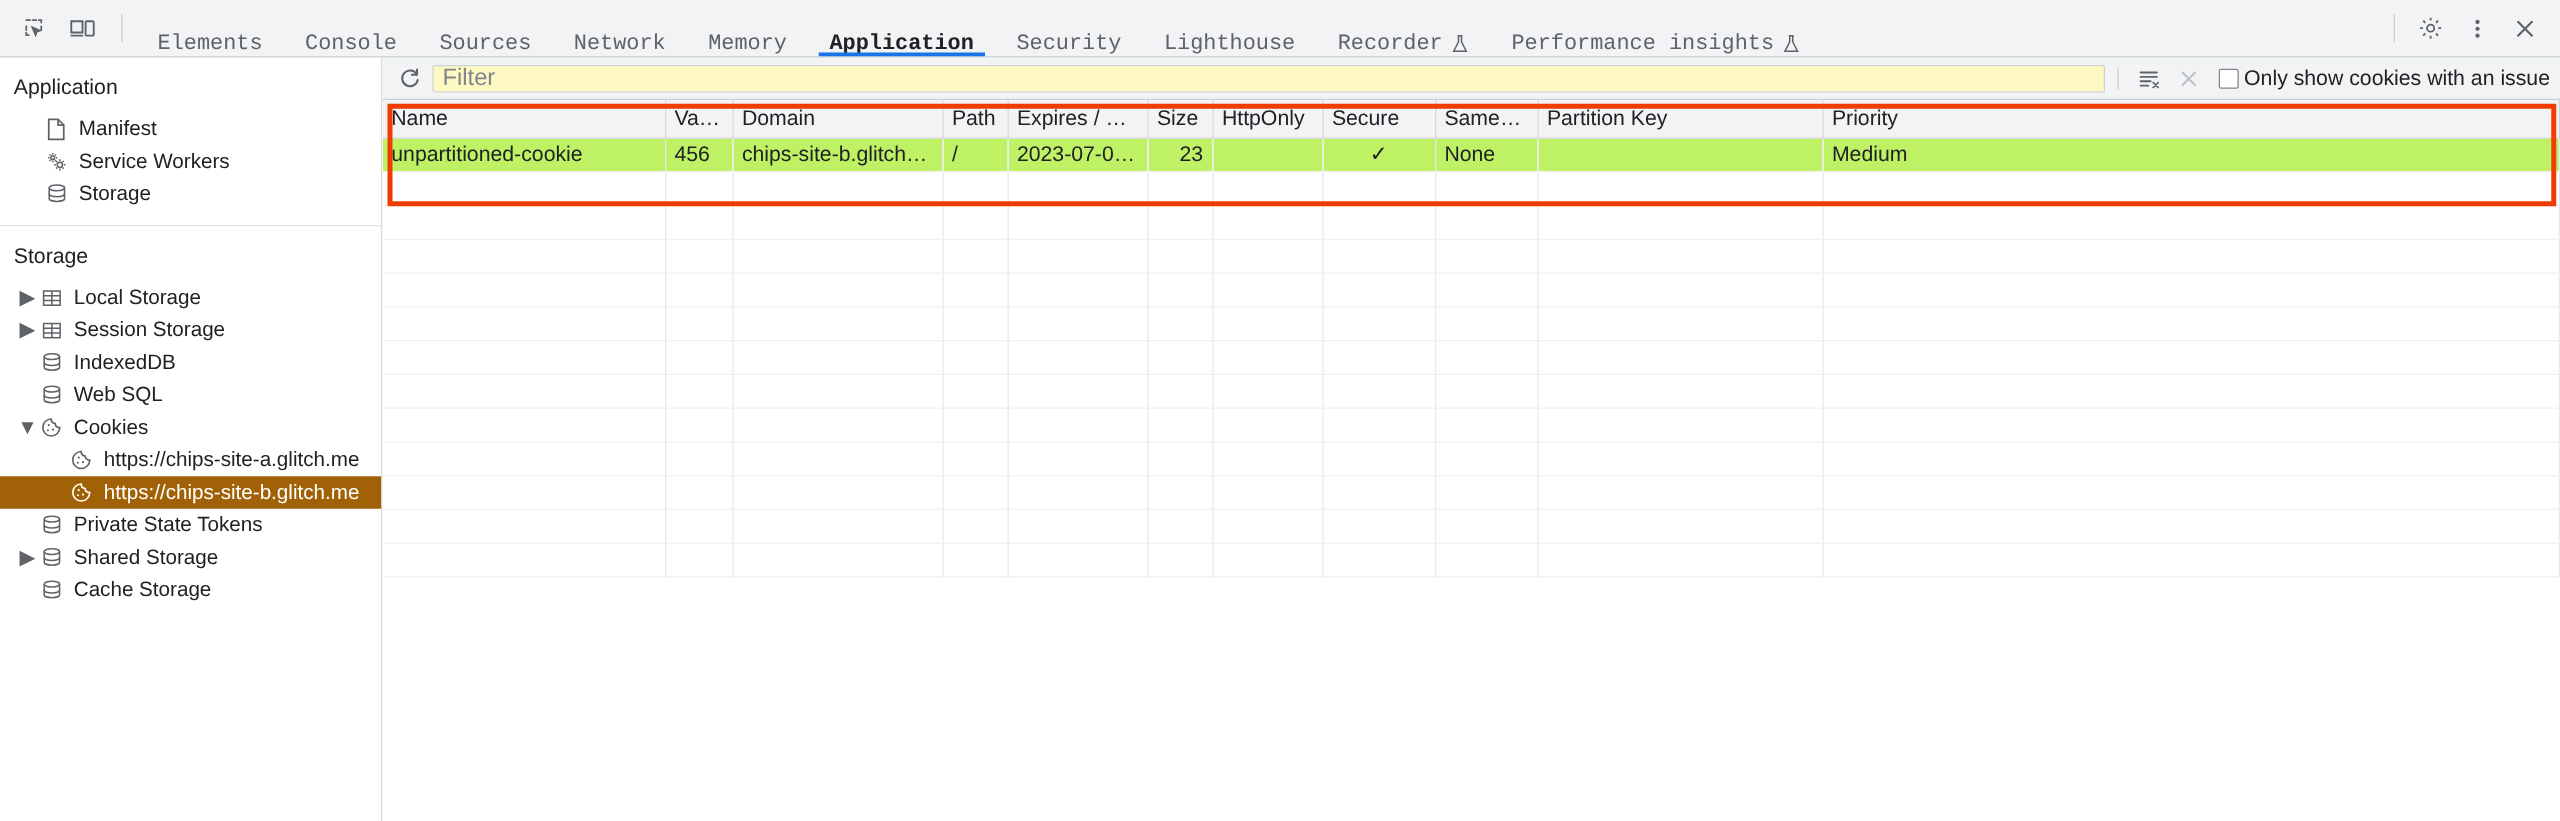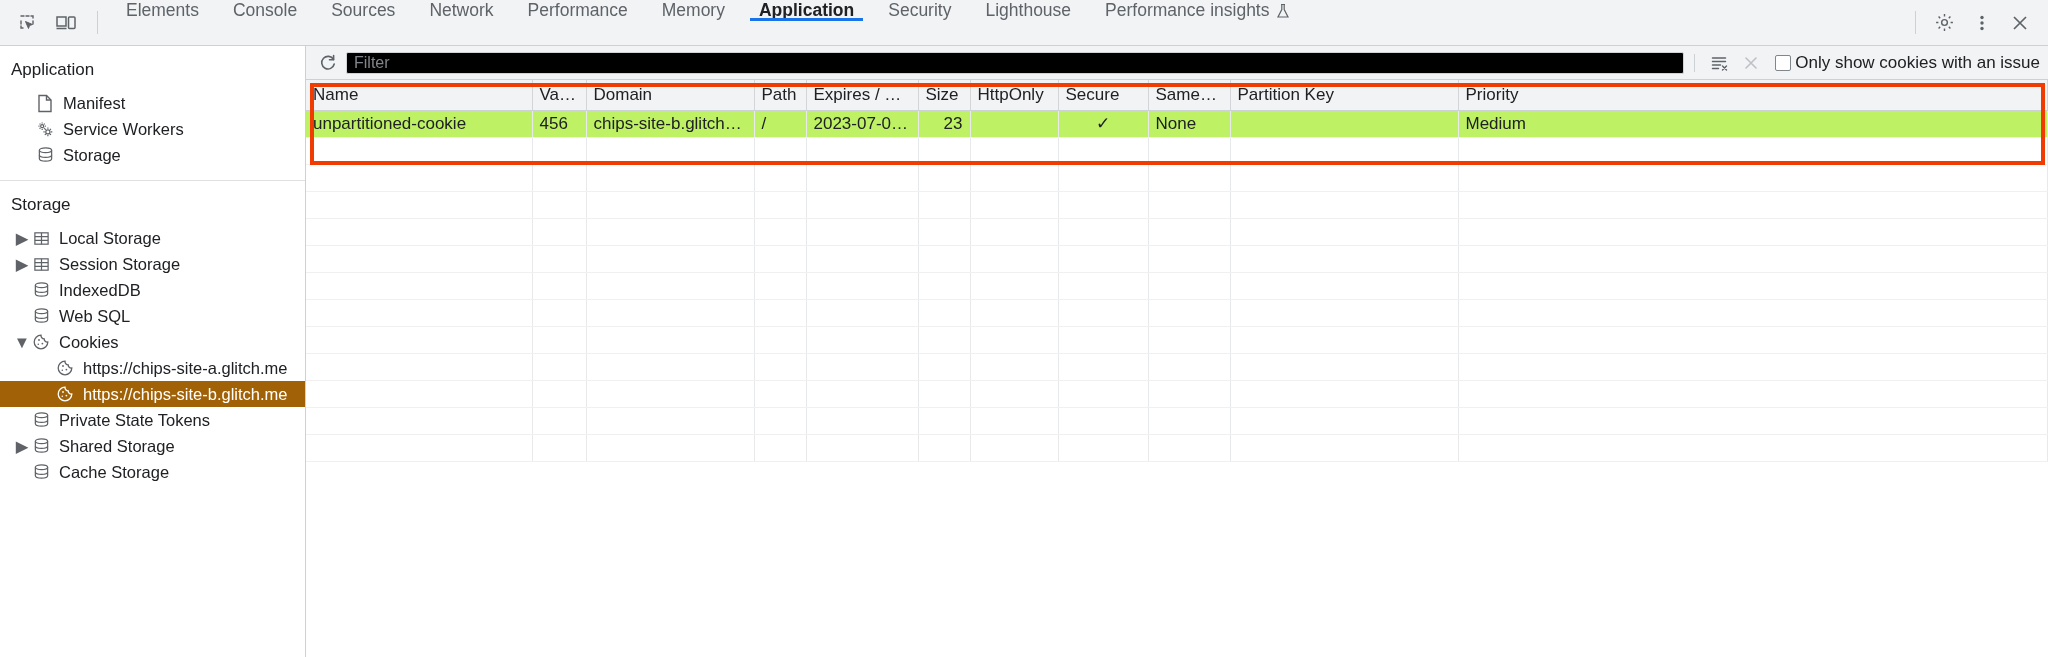--- a/index.html
+++ b/index.html
@@ -22,21 +22,21 @@
   .tb-left { display: flex; align-items: center; padding-left: 10px; gap: 2px; }
   .icon-btn {
     width: 36px; height: 34px;
     display: flex; align-items: center; justify-content: center;
     border-radius: 3px; color: #5f6368;
   }
   .tb-sep {
     width: 1px; background: #cdd1d4;
     margin: 11px 11px; align-self: stretch;
   }
-  .tabs { display: flex; align-items: flex-start; flex: 1; }
+  .tabs { display: flex; align-items: flex-end; flex: 1; font-family: Liberation Mono, monospace; }
   .tab {
     display: flex; align-items: center; gap: 7px;
     padding: 0 17px;
     font-size: 17.5px; color: #5f6368;
     position: relative; white-space: nowrap;
   }
   .tab.active { color: #202124; font-weight: bold; }
   .tab.active::after {
     content: ""; position: absolute; left: 8px; right: 8px; bottom: 0;
     height: 3px; background: #1a73e8;
@@ -94,24 +94,24 @@
     padding: 0 8px; gap: 4px;
   }
   .fb-icon {
     width: 28px; height: 26px;
     display: flex; align-items: center; justify-content: center;
     color: #5f6368;
   }
   .fb-icon.dim { color: #bdc1c6; }
   .filter-input {
     flex: 1; height: 22px;
-    background: #000000;
+    background: #fef9c3;
     border: 1px solid #d0d3d6;
     border-radius: 2px;
-    font-size: 16px; color: #80868b;
+    font-size: 19px; color: #80868b;
     padding: 0 7px;
     font-family: "Liberation Sans", sans-serif;
     min-width: 0;
   }
   .filter-input::placeholder { color: #80868b; opacity: 1; }
   .fb-sep { width: 1px; height: 18px; background: #cdd1d4; margin: 0 6px; }
   .chk-wrap { display: flex; align-items: center; gap: 4px; padding-left: 6px; white-space: nowrap; }
   .chkbox {
     width: 16px; height: 16px;
     border: 1.6px solid #80868b; border-radius: 2px;
@@ -185,33 +185,38 @@
       <div class="tab">
         <span>Console</span>
       </div>
       <div class="tab">
         <span>Sources</span>
       </div>
       <div class="tab">
         <span>Network</span>
       </div>
       <div class="tab">
-        <span>Performance</span>
-      </div>
-      <div class="tab">
         <span>Memory</span>
       </div>
       <div class="tab active">
         <span>Application</span>
       </div>
       <div class="tab">
         <span>Security</span>
       </div>
       <div class="tab">
         <span>Lighthouse</span>
+      </div>
+      <div class="tab">
+        <span>Recorder</span>
+        <span class="flask">
+          <svg width="14" height="16" viewBox="0 0 14 16" fill="none" stroke="#5f6368" stroke-width="1.2">
+            <path d="M5 1.5h4M5.8 1.5v5L2 14h10L8.2 6.5v-5"></path>
+          </svg>
+        </span>
       </div>
       <div class="tab">
         <span>Performance insights</span>
         <span class="flask">
           <svg width="14" height="16" viewBox="0 0 14 16" fill="none" stroke="#5f6368" stroke-width="1.2">
             <path d="M5 1.5h4M5.8 1.5v5L2 14h10L8.2 6.5v-5"></path>
           </svg>
         </span>
       </div>
     </div>

